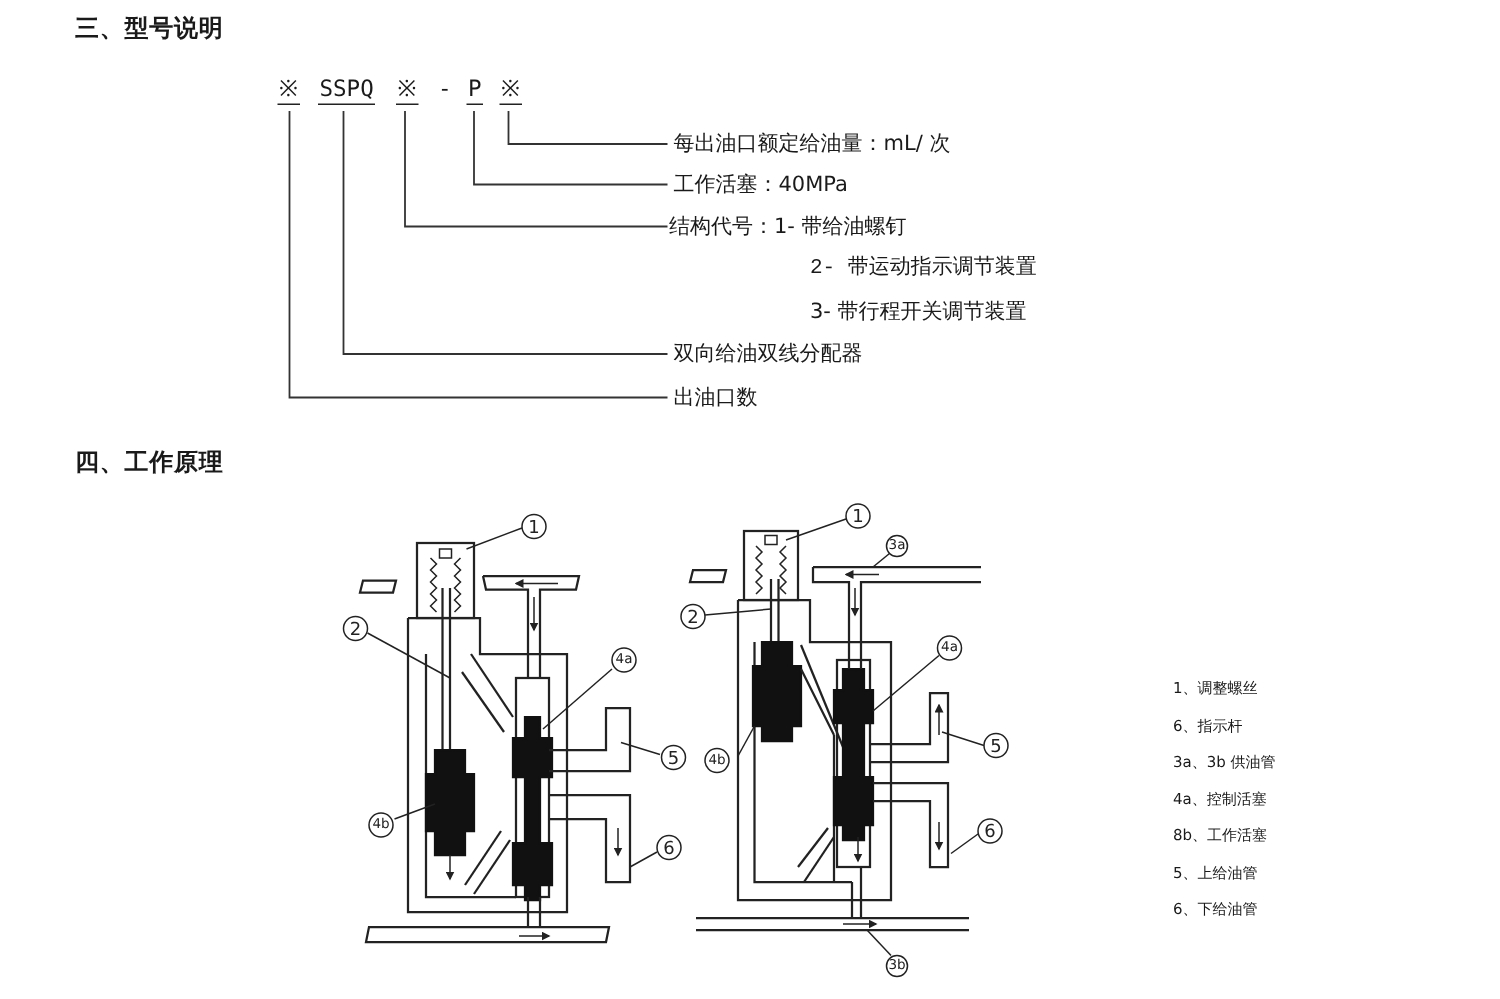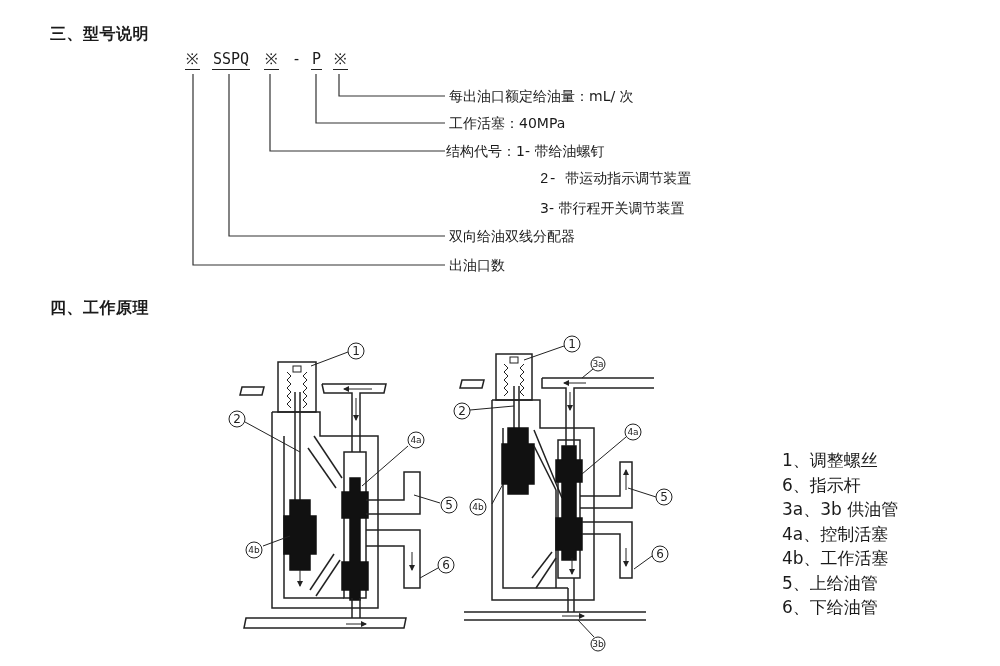--- a/index.html
+++ b/index.html
@@ -3,28 +3,28 @@
 <meta charset="utf-8">
 <style>
   html, body { margin: 0; padding: 0; background: #ffffff; }
   body { width: 1000px; height: 666px; position: relative; overflow: hidden;
          font-family: "DejaVu Sans", "Liberation Sans", sans-serif; color: #1a1a1a; }
   .heading { position: absolute; font-weight: bold; font-size: 16px; letter-spacing: 0.5px; }
   .code-part { position: absolute; top: 50px; font-size: 15px; font-family: "DejaVu Sans Mono", "Liberation Mono", monospace; }
   .code-part .u { display: inline-block; border-bottom: 1.3px solid #222; padding: 0 1px 1px; line-height: 18px; }
   .desc { position: absolute; font-size: 14px; white-space: nowrap; line-height: 18px; text-align: center; }
   svg.lines { position: absolute; left: 0; top: 0; }
-  .legend { position: absolute; left: 782px; top: 448px; font-size: 17px; line-height: 24.5px; }
+  .legend { position: absolute; left: 782px; top: 448px; font-size: 10px; line-height: 24.5px; }
   .legend div { white-space: nowrap; }
   .callout text { font-size: 12px; font-family: "DejaVu Sans", sans-serif; }
 </style>
 </head>
 <body>
 
-<div class="heading" style="left:50px; top:24px;text-align:right;">三、型号说明</div>
+<div class="heading" style="left:50px; top:9px;text-align:right;">三、型号说明</div>
 <div class="heading" style="left:50px; top:298px;">四、工作原理</div>
 
 <div class="code-part" style="left:185px;"><span class="u">※</span></div>
 <div class="code-part" style="left:212px;"><span class="u">SSPQ</span></div>
 <div class="code-part" style="left:264px;"><span class="u">※</span></div>
 <div class="code-part" style="left:292px;"><span style="line-height:18px;display:inline-block;">-</span></div>
 <div class="code-part" style="left:311px;"><span class="u">P</span></div>
 <div class="code-part" style="left:333px;"><span class="u">※</span></div>
 
 <svg class="lines" width="1000" height="300">
@@ -180,16 +180,16 @@
     <text x="660" y="554">6</text>
     <text x="598" y="644" style="font-size:9px">3b</text>
   </g>
 </svg>
 
 <div class="legend">
   <div>1、调整螺丝</div>
   <div>6、指示杆</div>
   <div>3a、3b 供油管</div>
   <div>4a、控制活塞</div>
-  <div>4b、工作活塞</div>
+  <div>8b、工作活塞</div>
   <div>5、上给油管</div>
   <div>6、下给油管</div>
 </div>
 
 </body></html>

